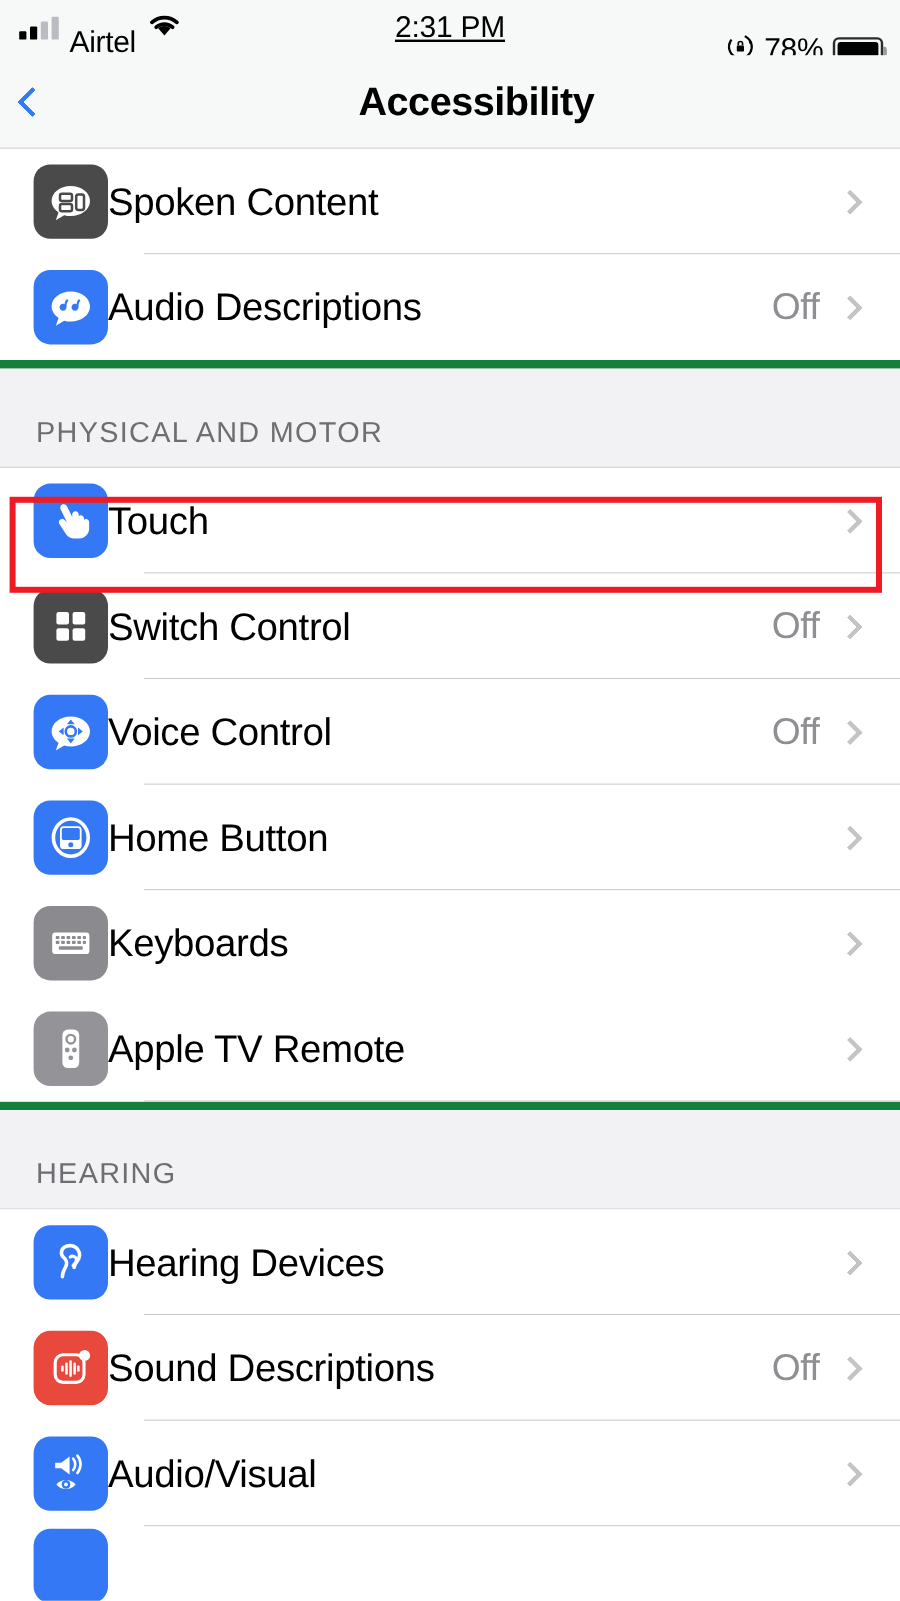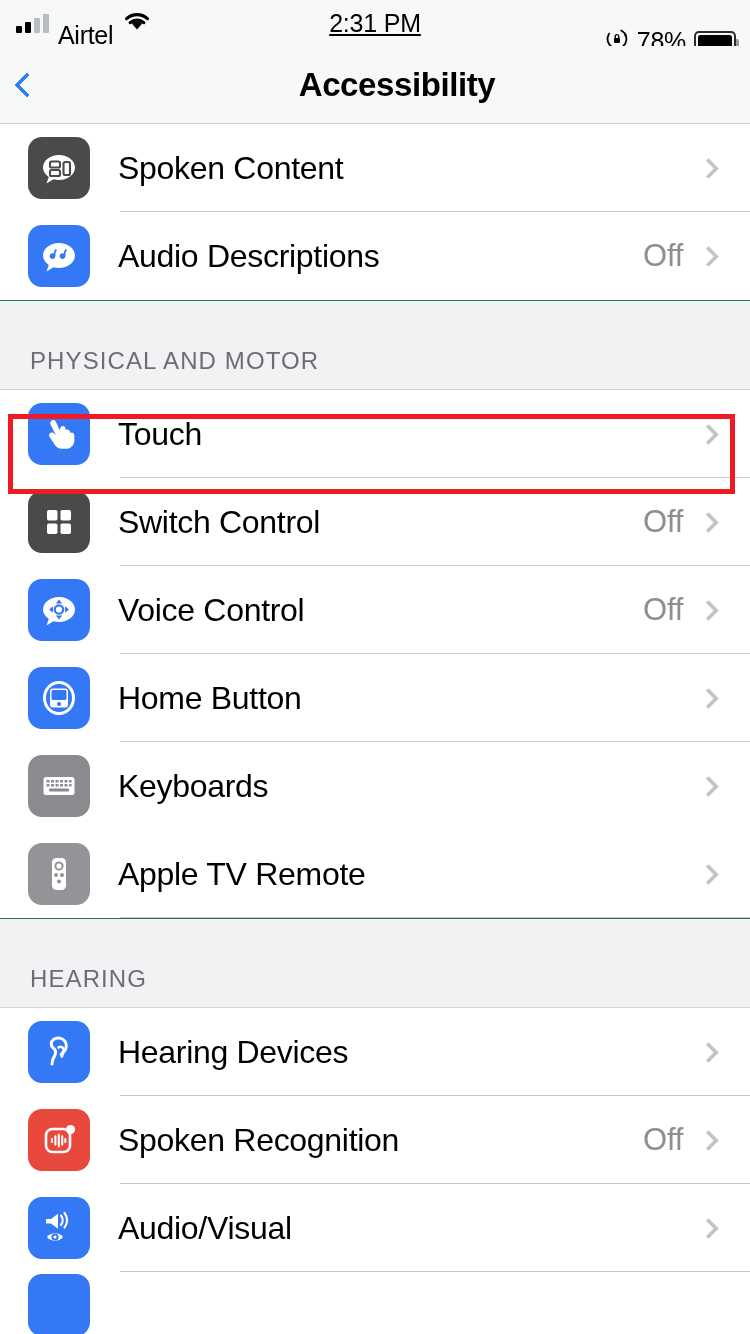--- a/index.html
+++ b/index.html
@@ -51,21 +51,21 @@
                     transform:rotate(45deg); margin-right:2px; border-radius:1px; }
   .nav-back-label { font-size:34px; color:#2f7cf6; letter-spacing:-0.5px; }
   .nav-title { position:absolute; left:0; right:0; text-align:center; font-size:33px; font-weight:bold; color:#000; letter-spacing:-0.4px;padding-left:44px; }
 
   
   .list { width:100%; background:#ffffff; }
   .group { background:#ffffff; }
 
   .section-header {
     background:#f2f2f5;
-    border-top:1px solid #15803d;
+    border-top:7px solid #15803d;
     border-bottom:1px solid #d6d6d8;
     height:90px;
     display:flex; align-items:flex-end;
     padding:0 0 14px 30px;
   }
   .section-header span { font-size:24px; color:#6d6d72; letter-spacing:1.1px; }
 
   .row {
     position:relative;
     display:flex; align-items:center;
@@ -80,21 +80,21 @@
 
   .icon-box {
     width:62px; height:62px; border-radius:14px;
     flex:0 0 62px;
     display:flex; align-items:center; justify-content:center;
     position:relative; overflow:hidden;
   }
   .icon-box svg { display:block; }
 
   .row-label {
-    margin-left:28px; font-size:32px; color:#000; letter-spacing:-0.3px;
+    font-size:32px; color:#000; letter-spacing:-0.3px;
     flex:1 1 auto; white-space:nowrap;
   }
   .row-value { font-size:31px; color:#8e8e93; margin-right:18px; letter-spacing:-0.3px; }
   .row-chevron {
     width:15px; height:15px;
     border-top:4px solid #c4c4c6; border-right:4px solid #c4c4c6;
     transform:rotate(45deg);
     margin-right:34px; border-radius:1px;
   }
 
@@ -322,21 +322,21 @@
             <circle cx="33.5" cy="11.5" r="4.6" fill="#fff"></circle>
             <g stroke="#fff" stroke-width="2.1" stroke-linecap="round">
               <line x1="15" y1="21" x2="15" y2="24"></line>
               <line x1="18.4" y1="18.4" x2="18.4" y2="26.6"></line>
               <line x1="21.8" y1="16.5" x2="21.8" y2="28.5"></line>
               <line x1="25.2" y1="18.4" x2="25.2" y2="26.6"></line>
               <line x1="28.3" y1="21" x2="28.3" y2="24"></line>
             </g>
           </svg>
         </div>
-        <div class="row-label">Spoken Recognition</div>
+        <div class="row-label">Sound Descriptions</div>
         <div class="row-value">Off</div>
         <div class="row-chevron"></div>
         <div class="sep"></div>
       </div>
 
       <div class="row">
         <div class="icon-box" style="background:#3478f6">
           <svg width="44" height="44" viewBox="0 0 44 44">
             <path d="M9 13 h5 l7-5.2 v15 l-7-5.2 H9 z" fill="#fff"></path>
             <path d="M24 9.5 a7.5 7.5 0 0 1 0 9.5" stroke="#fff" stroke-width="2.2" fill="none" stroke-linecap="round"></path>

